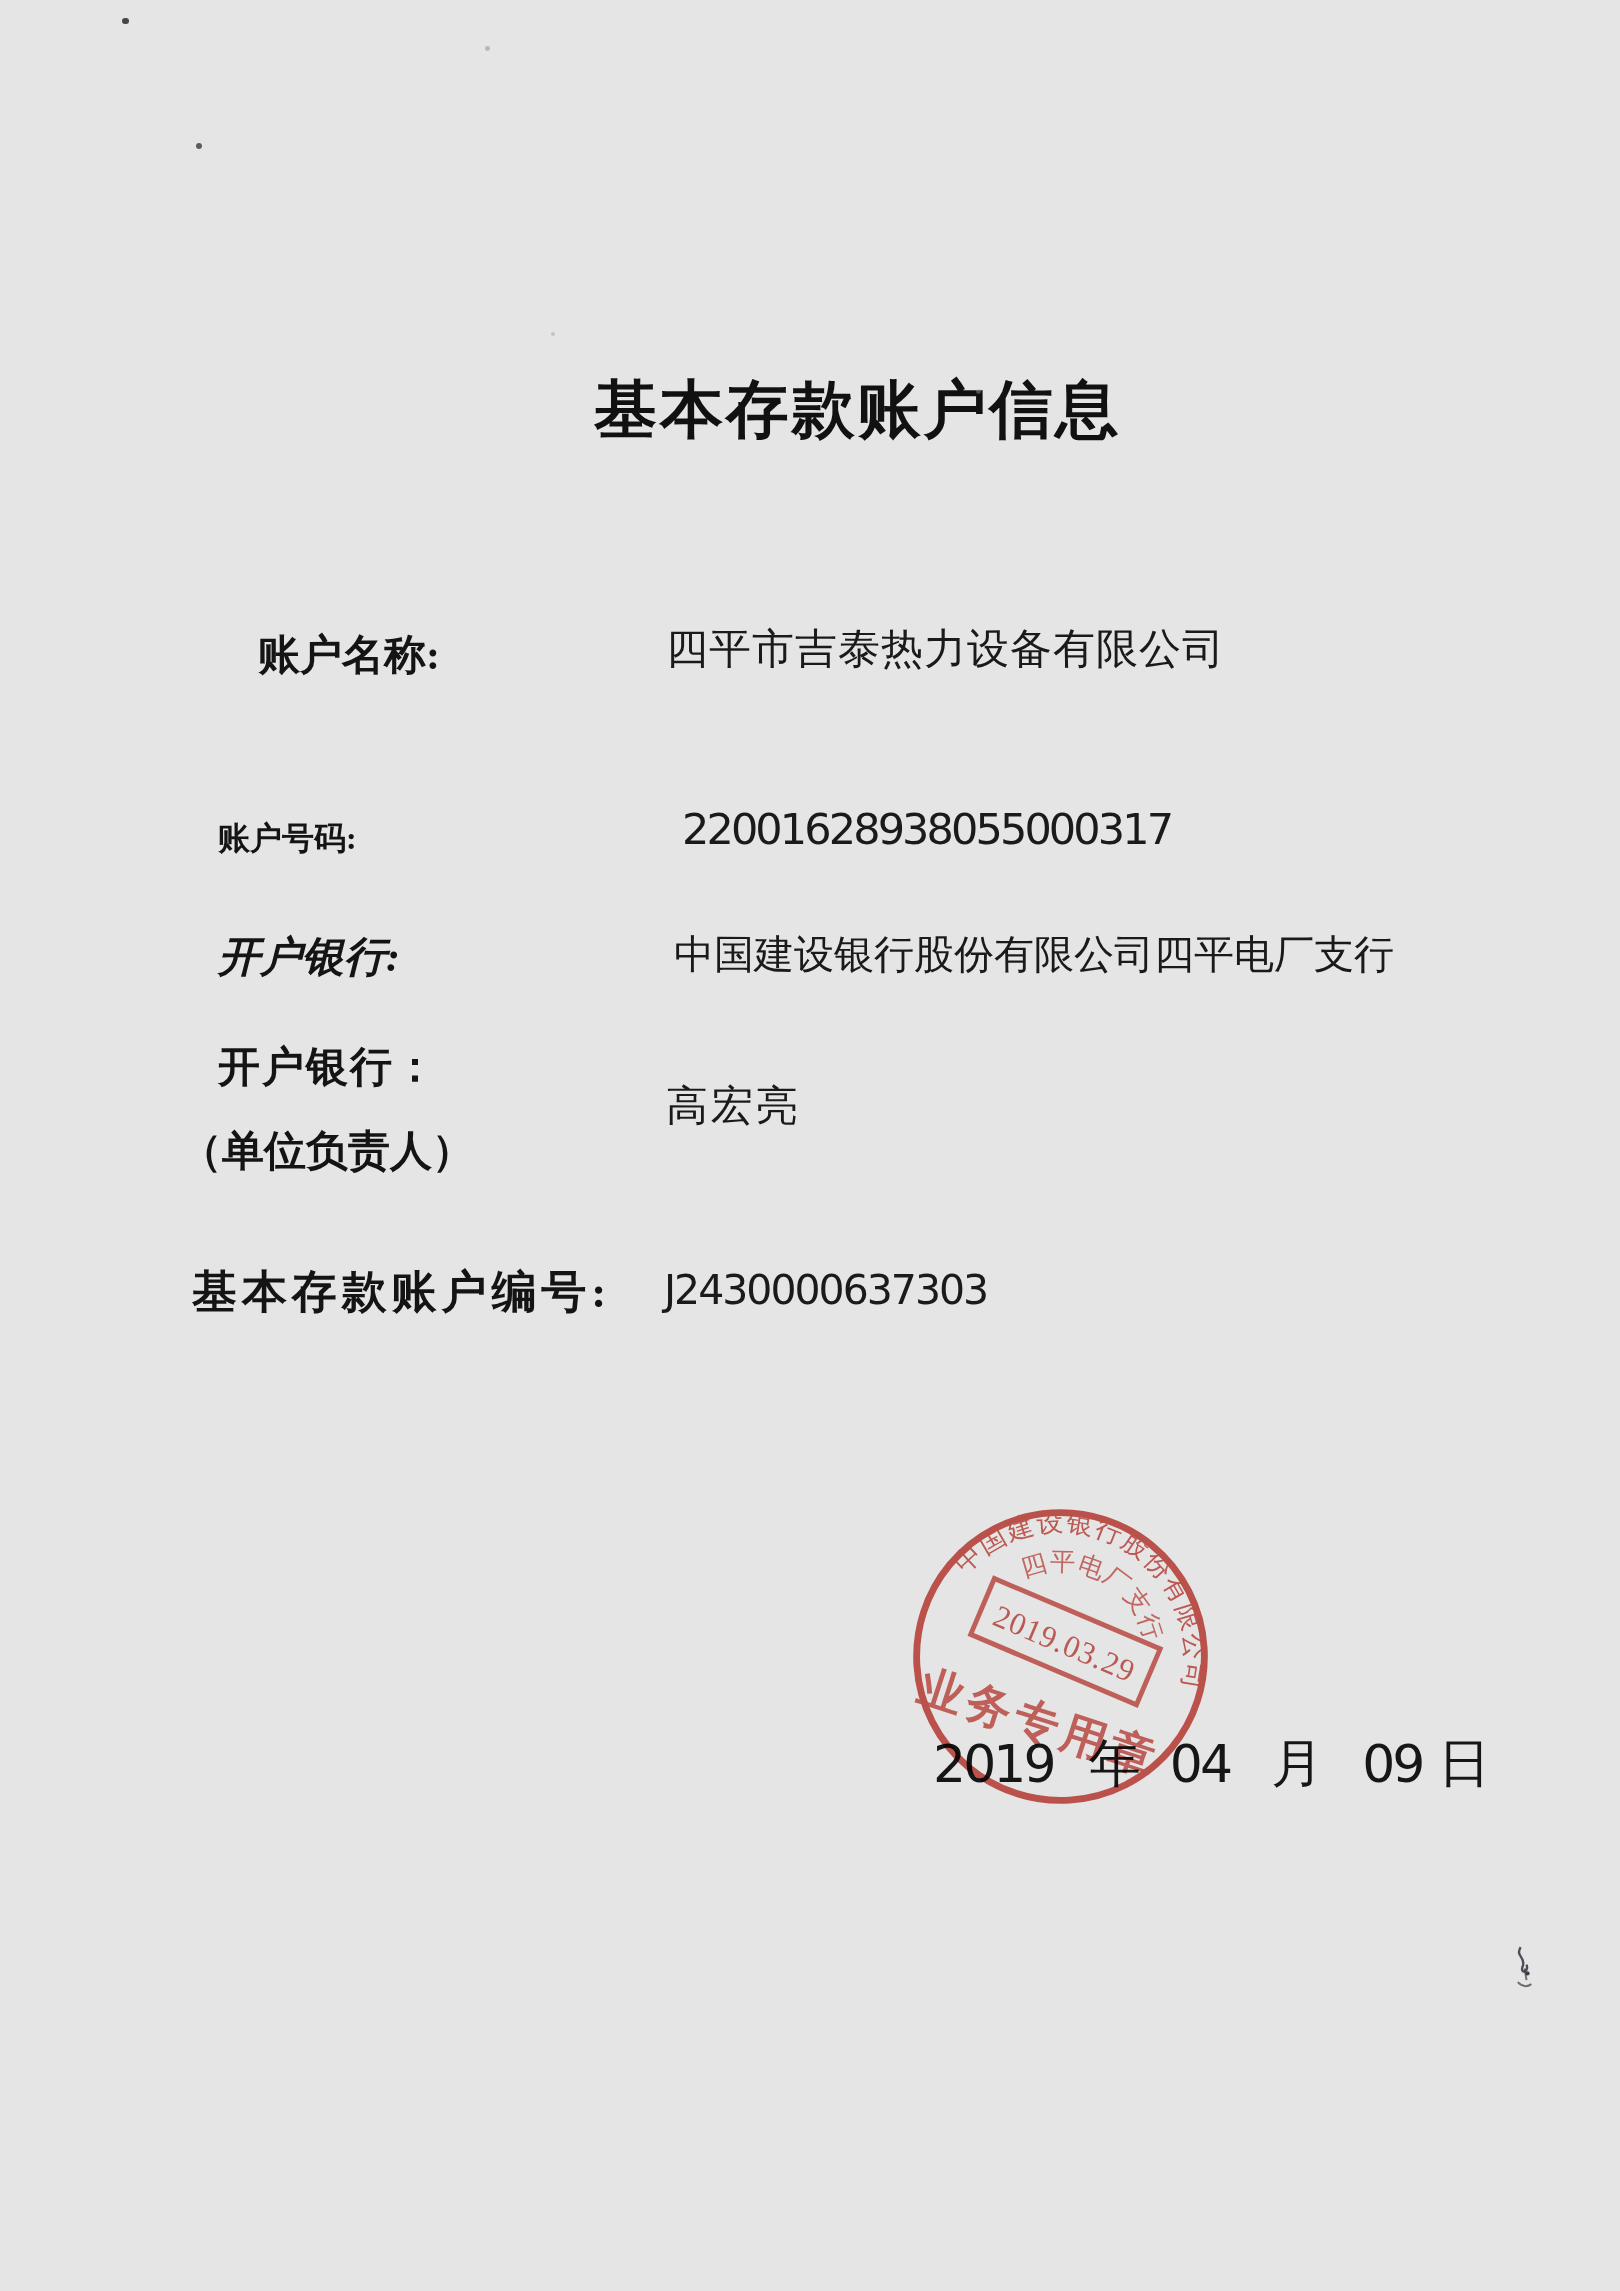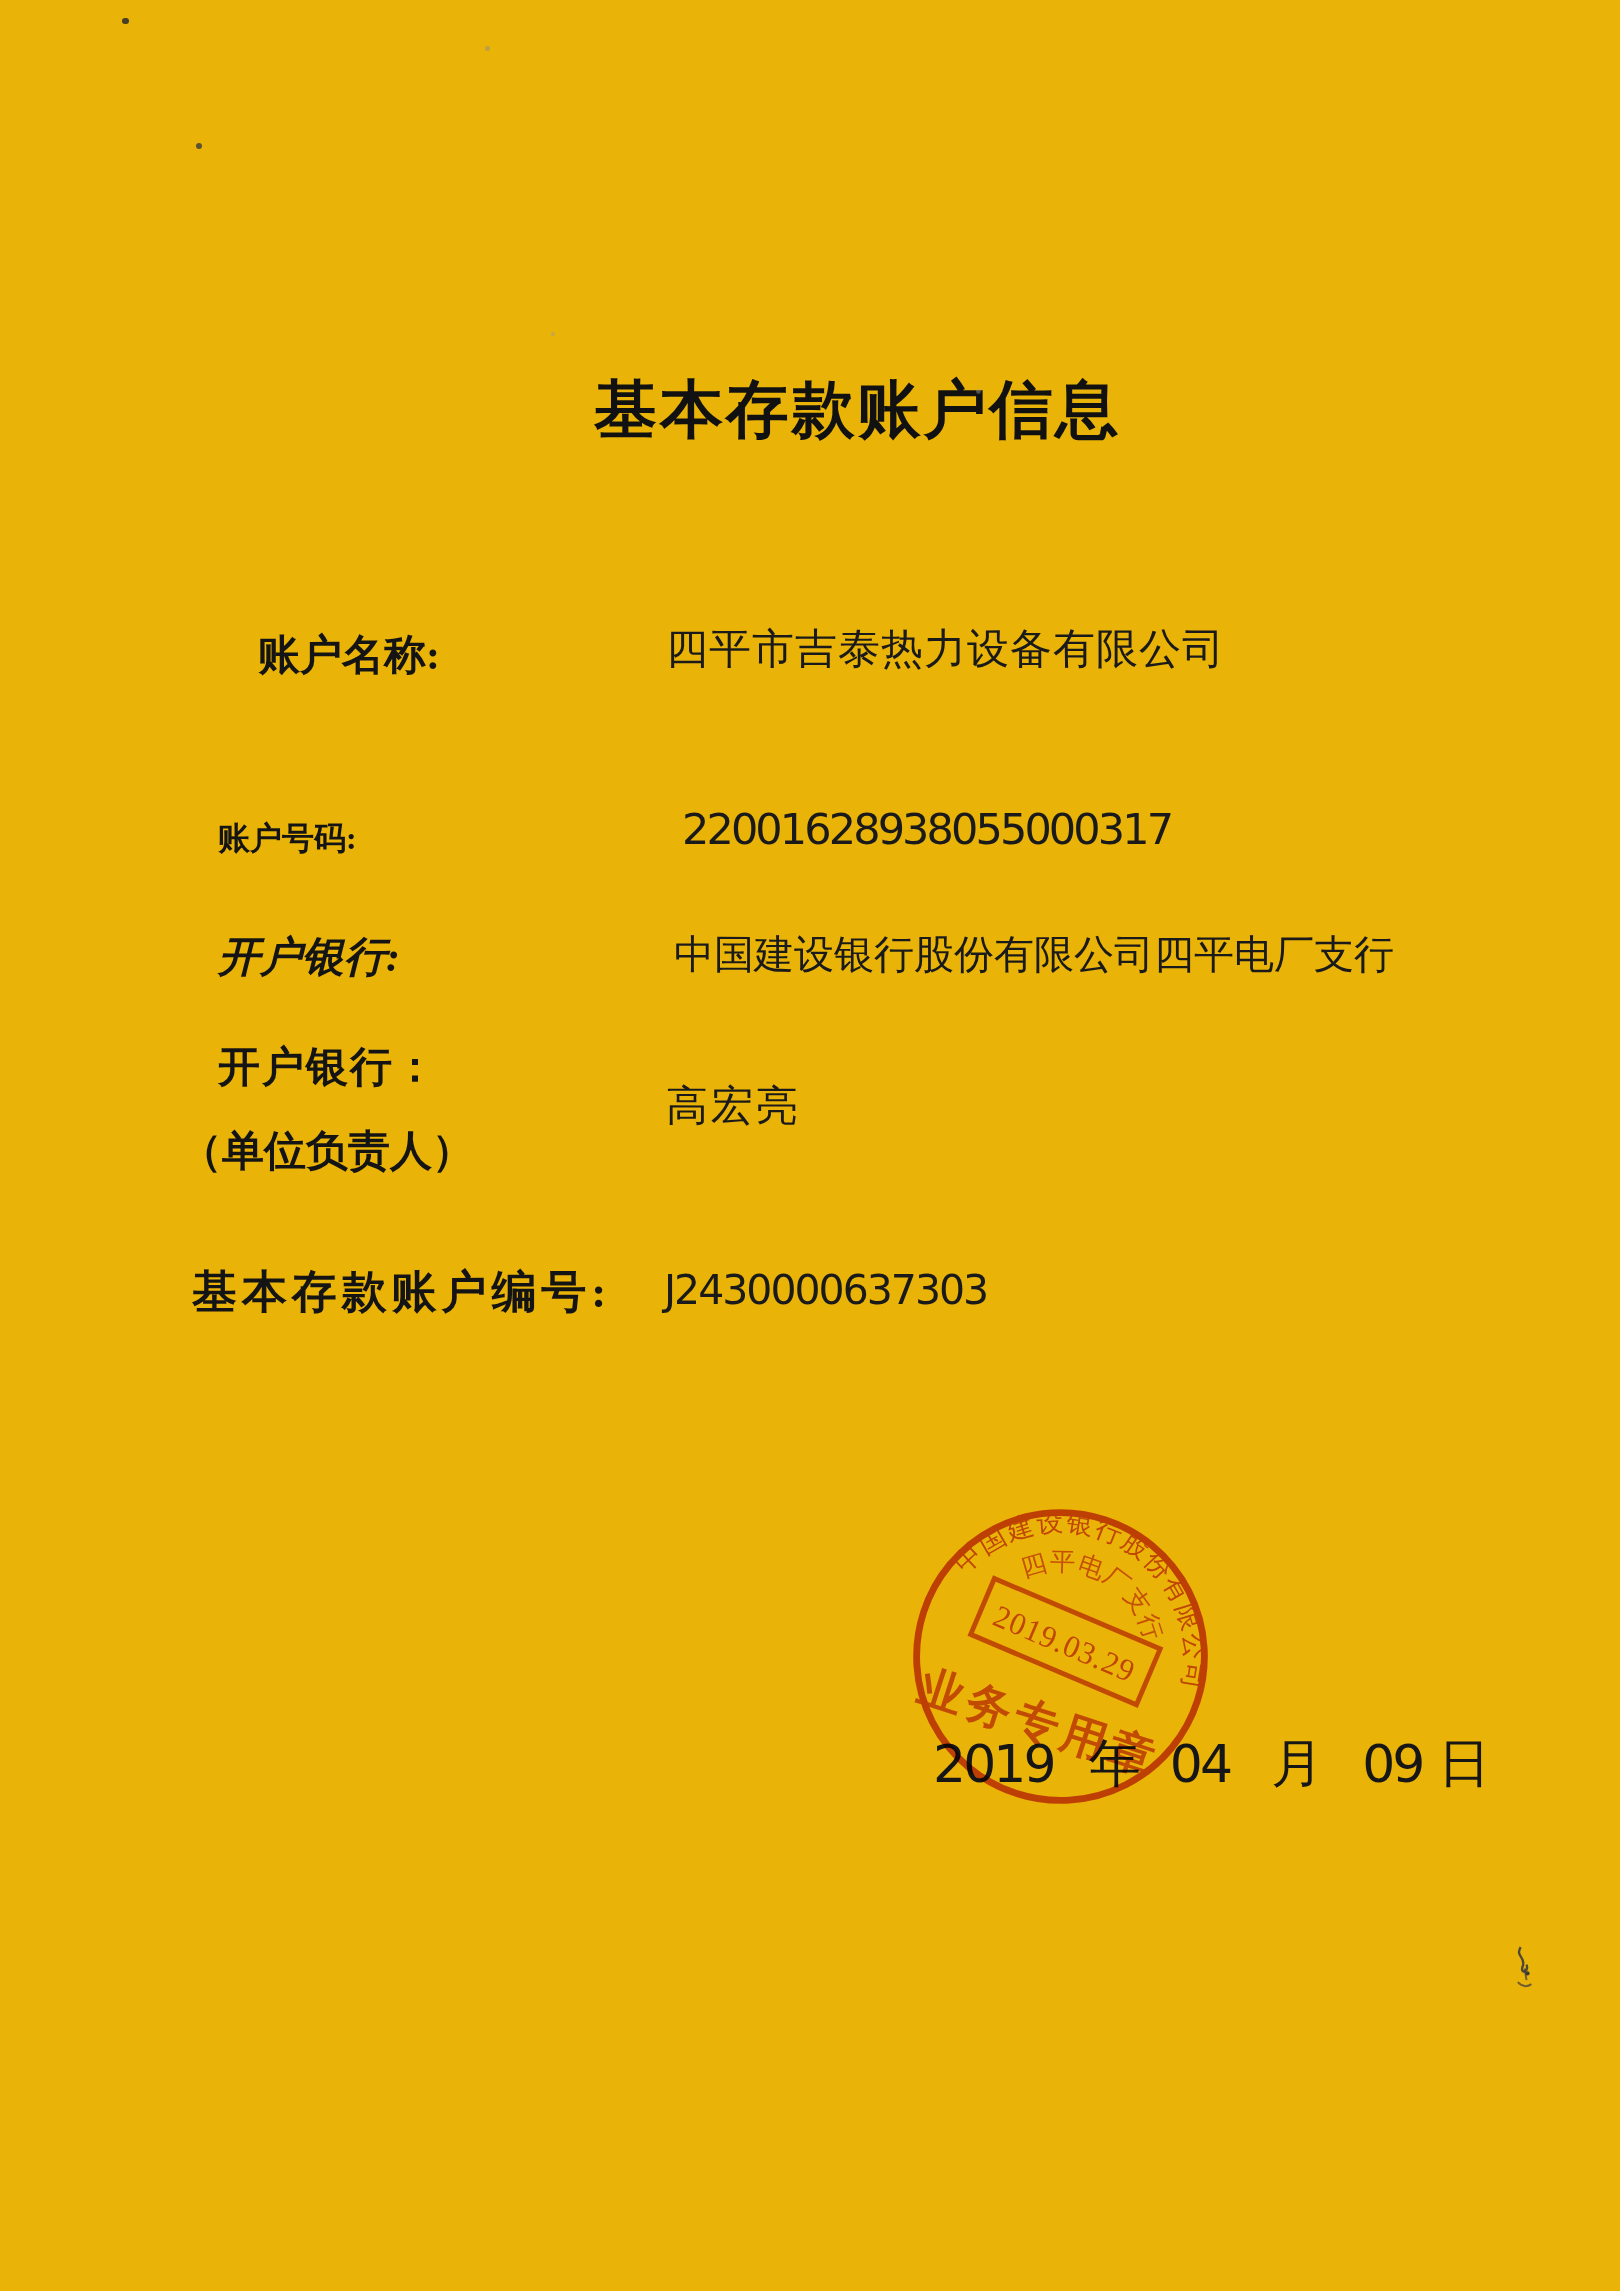--- a/index.html
+++ b/index.html
@@ -1,20 +1,20 @@
 <!DOCTYPE html>
 <html><head>
 <meta charset="utf-8">
 <style>
   * { margin:0; padding:0; box-sizing:border-box; }
   html,body { background:#ffffff; }
   body { font-family:"Liberation Serif","DejaVu Serif",serif; }
   .page {
     position:relative; width:1620px; height:2292px;
-    background:#eab308; overflow:hidden; color:#1b1b1b;
+    background:#e5e5e5; overflow:hidden; color:#1b1b1b;
   }
   .title {
     position:absolute; left:594px; top:367px;
     font-size:63px; font-weight:700; letter-spacing:2.9px; color:#111;
   }
   .lbl { position:absolute; font-weight:600; color:#141414; white-space:nowrap; }
   .val { position:absolute; font-weight:400; color:#1a1a1a; white-space:nowrap;margin-left:15px; }
   .digits { font-family:"DejaVu Sans","Liberation Sans",sans-serif; }
 
   .r1l { left:218px; top:627px;  font-size:42px;margin-left:40px; }

